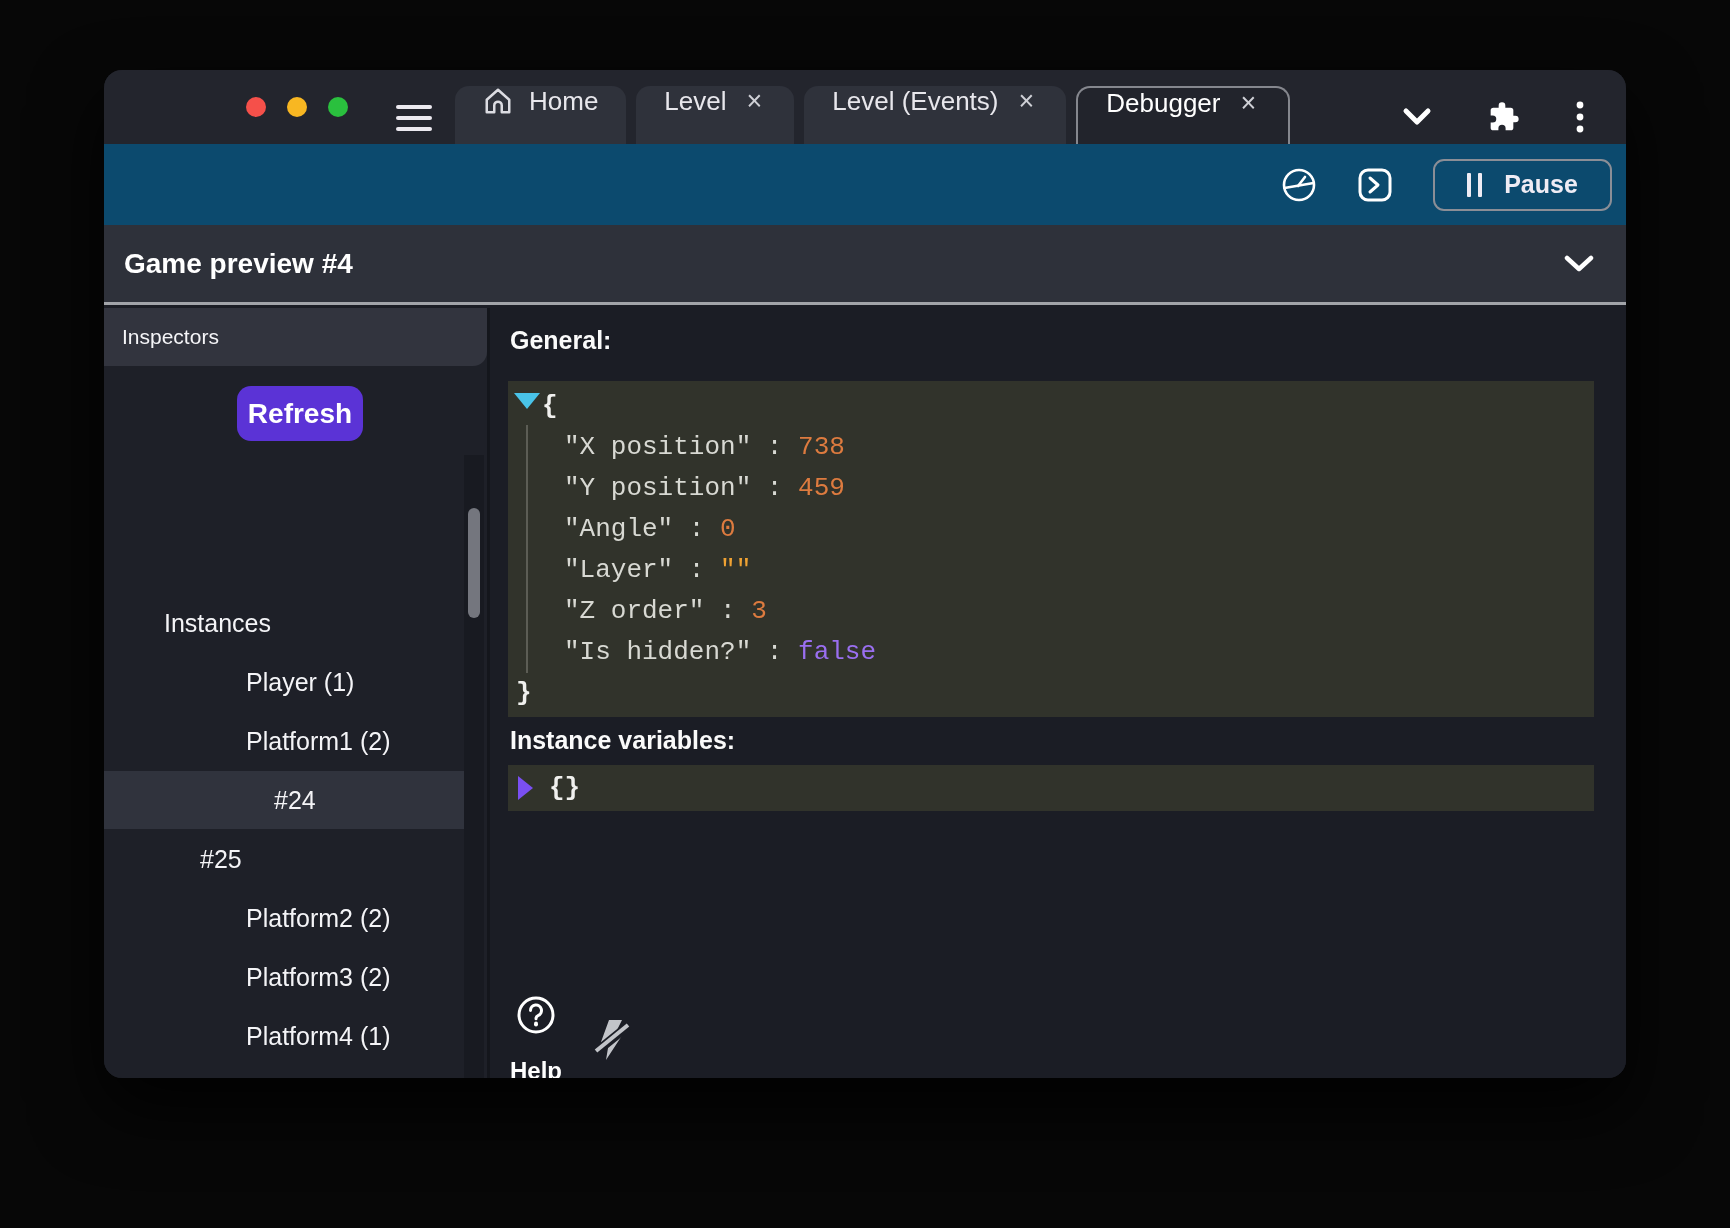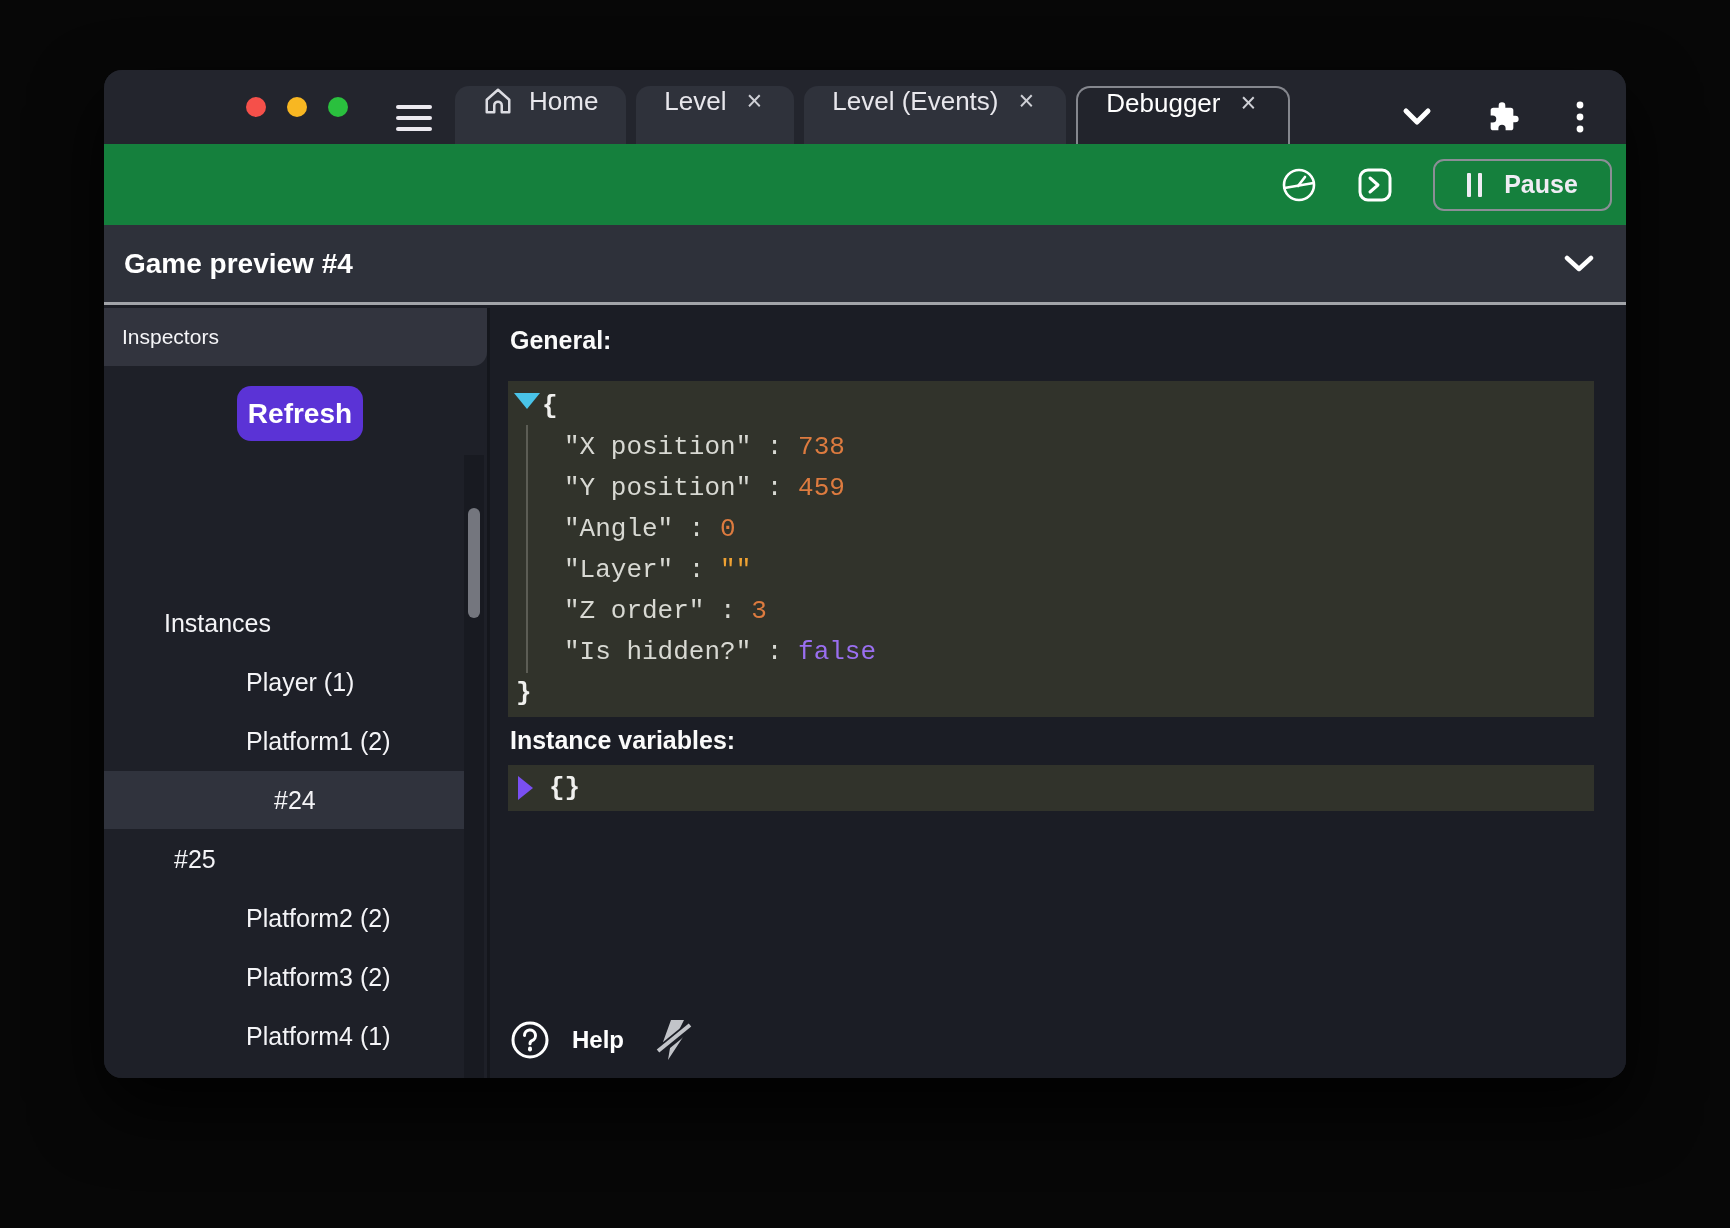--- a/index.html
+++ b/index.html
@@ -19,21 +19,21 @@
   .burger { position:absolute; left:292px; top:35px; width:36px; cursor:pointer; }
   .burger div { height:4px; background:#eceaf0; border-radius:2px; margin-bottom:7px; }
   .tabs { position:absolute; left:351px; bottom:0; display:flex; gap:10px; height:58px; }
   .tab { display:flex; align-items:flex-start; gap:16px; padding:0 28px; height:58px;
          background:#2f323b; border-radius:14px 14px 0 0; color:#e8e7ec; font-size:26px; }
   .tab .x { color:#cfd0d6; font-size:27px; font-weight:400; line-height:1; padding:2px 4px; cursor:pointer; }
   .tab.active { background:#22242c; border:2px solid #85878e; border-bottom:none; color:#fff; }
   .tbr-icons { position:absolute; right:42px; top:30px; display:flex; align-items:center; gap:56px; }
 
   
-  .toolbar { position:absolute; left:0; top:74px; width:100%; height:81px; background:#15803d;
+  .toolbar { position:absolute; left:0; top:74px; width:100%; height:81px; background:#0c4a6e;
              display:flex; align-items:center; justify-content:flex-end; padding-right:14px; gap:40px; }
   .pausebtn { width:179px; height:52px; border:2px solid #8b8e96; border-radius:11px;
               display:flex; align-items:center; justify-content:center; gap:22px;
               color:#efecf4; font-size:25px; font-weight:700; background:transparent; cursor:pointer; }
   .pauseglyph { display:flex; gap:7px; }
   .pauseglyph i { width:4px; height:24px; background:#efecf4; border-radius:1px; }
 
   
   .previewbar { position:absolute; left:0; top:155px; width:100%; height:80px; background:#2e313a;
                 border-bottom:3px solid #a2a4a9; display:flex; align-items:center;
@@ -47,21 +47,21 @@
              border-right:3px solid #14161c; flex:none; }
   .insp-head { position:absolute; left:0; top:0; width:383px; height:58px; background:#32343e;
                border-radius:0 0 14px 0; display:flex; align-items:center; padding-left:18px;
                color:#f5f5f8; font-size:21px; }
   .refresh { position:absolute; left:133px; top:78px; width:126px; height:55px; background:#5b33d6;
              border:none; border-radius:14px; color:#fff; font-size:28px; font-weight:700;
              font-family:"Liberation Sans",sans-serif; cursor:pointer; }
   .tree { position:absolute; left:0; top:145px; width:364px; bottom:0; overflow:hidden; }
   .li { position:absolute; height:58px; display:flex; align-items:center;
         color:#f4f4f7; font-size:25px; cursor:pointer; width:364px; }
-  .lvl0 { padding-left:60px; } .lvl1 { padding-left:142px; } .lvl2 { padding-left:70px; }
+  .lvl0 { padding-left:60px; } .lvl1 { padding-left:142px; } .lvl2 { padding-left:96px; }
   .li.selected { background:#30333d; left:0; padding-left:170px; }
   .gutter { position:absolute; right:3px; top:147px; bottom:0; width:20px; background:#181a21; }
   .thumb { position:absolute; right:7px; top:200px; width:12px; height:110px; background:#74767e;
            border-radius:6px; cursor:grab; }
 
   .main { position:relative; flex:1; height:100%; background:#1b1d25; }
   .seclabel { position:absolute; left:20px; color:#fafafa; font-size:25px; font-weight:700; }
   .panel { position:absolute; left:18px; right:32px; background:#31332b; }
   .p1 { top:73px; height:336px; padding-top:4px; }
   .p2 { top:457px; height:46px; }
@@ -72,21 +72,21 @@
   .brace { color:#f0f0ee; font-weight:700; }
   .ind { padding-left:56px; } .obrace { padding-left:34px; } .cbrace { padding-left:8px; }
   .tri-down { position:absolute; left:6px; top:12px; width:0; height:0;
               border-left:13px solid transparent; border-right:13px solid transparent;
               border-top:16px solid #49c3e8; cursor:pointer; }
   .tri-right { width:0; height:0; border-top:12px solid transparent; border-bottom:12px solid transparent;
                border-left:15px solid #7a4ff2; margin:0 16px 0 10px; cursor:pointer; }
   .guide { position:absolute; left:18px; top:44px; width:2px; height:248px; background:#5c5d55; }
 
   .footer { position:absolute; left:20px; bottom:8px; height:60px; display:flex; align-items:center; gap:30px; }
-  .helpbtn { display:flex; align-items:center; gap:22px; color:#fff; font-size:24px; font-weight:700; cursor:pointer; }
+  .helpbtn { display:flex; align-items:center; gap:22px; color:#fff; font-size:24px; font-weight:700; cursor:pointer;flex-direction:column; }
 
   svg { display:block; }
   .ico { cursor:pointer; }
 </style>
 </head>
 <body>
 
 <div class="window">
 
   <div class="tabbar">

